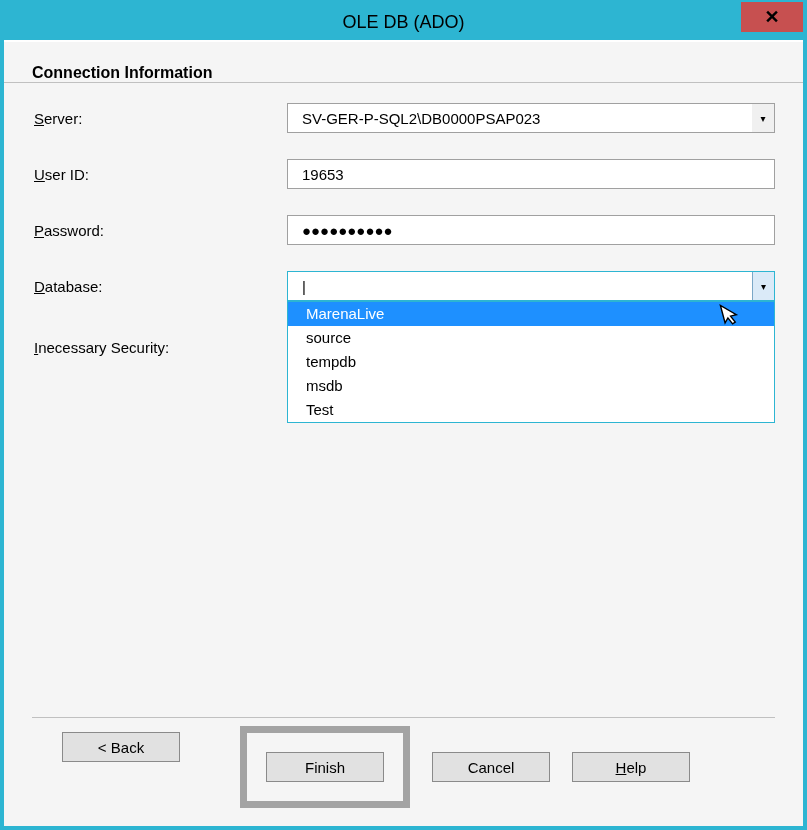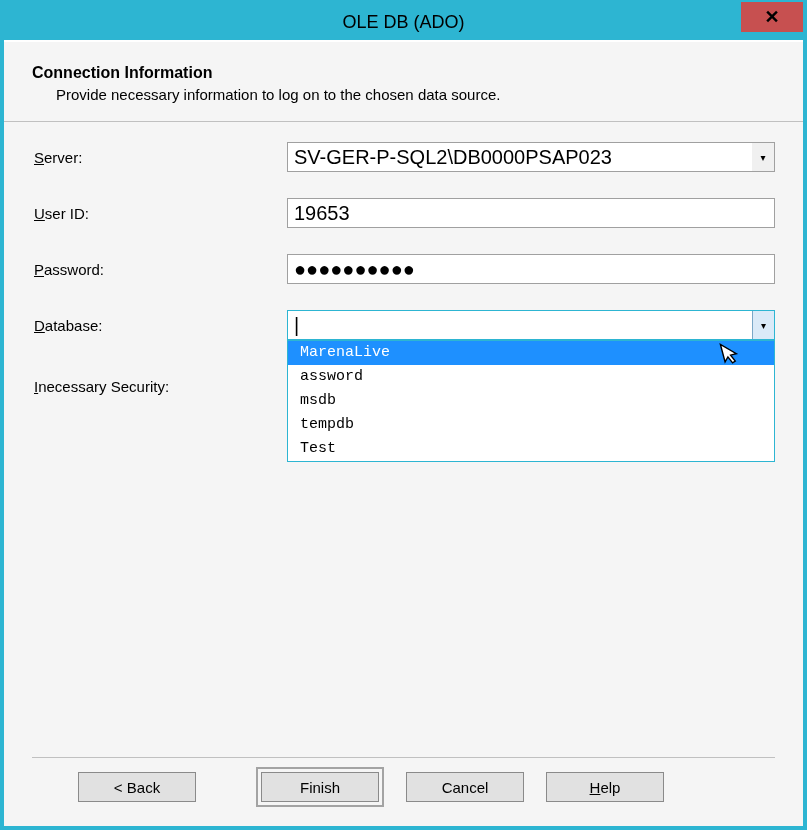--- a/index.html
+++ b/index.html
@@ -47,21 +47,20 @@
   }
   .content {
     flex: 1;
     background: #f5f5f5;
     padding: 22px 28px 0 28px;
     display: flex;
     flex-direction: column;
     border-top: 2px solid #fff;
   }
   .header-block {
-    margin-bottom: 18px;
   }
   .header-title {
     font-weight: bold;
     font-size: 16px;
     color: #000;
   }
   .header-sub {
     margin: 4px 0 0 24px;
     font-size: 15px;
     color: #000;
@@ -90,22 +89,22 @@
   .lbl .u { text-decoration: underline; }
   .field {
     flex: 1;
     position: relative;
   }
   .txt, .cmb-box {
     width: 100%;
     height: 30px;
     border: 1px solid #a0a0a0;
     background: #fff;
-    font-size: 20px;
-    padding: 2px 6px;
+    font-size: 15px;
+    padding: 2px 14px;
     font-family: inherit;
   }
   .cmb {
     position: relative;
     width: 100%;
   }
   .cmb-box {
     padding-right: 26px;
   }
   .cmb-arrow {
@@ -128,25 +127,24 @@
   .cmb-list {
     position: absolute;
     left: 0;
     top: 30px;
     width: 100%;
     border: 1px solid #2db5d2;
     background: #fff;
     z-index: 10;
   }
   .cmb-item {
-    padding: 1px 12px;
+    padding: 1px 18px;
     font-size: 15px;
     line-height: 22px;
     cursor: pointer;
-    font-family: Liberation Mono, monospace;
   }
   .cmb-item.selected {
     background: #1e90ff;
     color: #fff;
   }
   .cursor {
     position: absolute;
     right: 38px;
     top: 30px;
     font-size: 20px;
@@ -167,46 +165,45 @@
     height: 30px;
     background: #e1e1e1;
     border: 1px solid #8a8a8a;
     font-size: 15px;
     font-family: inherit;
     cursor: pointer;
     color: #000;
   }
   .btn .u { text-decoration: underline; }
   .highlight-wrap {
-    padding: 3px;
-    border: 2px solid #a3a3a3;
+    padding: 19px;
+    border: 7px solid #a3a3a3;
     display: inline-flex;
     margin: -6px 0;
   }
   .highlight-wrap .btn { margin: 0; }
-  .button-bar .group-left { display:flex; gap:16px; margin-left:26px;}
+  .button-bar .group-left { display:flex; gap:16px; margin-left:10px;}
   .button-bar .group-right { display:flex; gap:22px; align-items:center;}
 </style>
 </head>
 <body>
 
 <div class="window">
 
   <div class="titlebar">
     <div class="titlebar-title">OLE DB (ADO)</div>
     <div class="close-btn">
       <span>✕</span>
     </div>
   </div>
 
   <div class="content">
 
     <div class="header-block">
       <div class="header-title">Connection Information</div>
-      <div class="header-sub">Provide necessary information to log on to the chosen data source.</div>
     </div>
 
     <hr class="sep">
 
     <div class="form">
 
       <div class="row">
         <div class="lbl">
           <span class="u">S</span><span>erver:</span>
         </div>
@@ -239,23 +236,23 @@
       <div class="row" style="margin-bottom:38px;">
         <div class="lbl">
           <span class="u">D</span><span>atabase:</span>
         </div>
         <div class="field">
           <div class="cmb" style="position:relative;">
             <input class="cmb-box" style="border: 1px solid rgb(45, 181, 210);" value="|">
             <div class="cmb-arrow blue">▾</div>
             <div class="cmb-list">
               <div class="cmb-item selected">MarenaLive</div>
-              <div class="cmb-item">assword</div>
+              <div class="cmb-item">source</div>
+              <div class="cmb-item">tempdb</div>
               <div class="cmb-item">msdb</div>
-              <div class="cmb-item">tempdb</div>
               <div class="cmb-item">Test</div>
             </div>
             <svg class="cursor" width="20" height="26" viewBox="0 0 20 26" style="position:absolute; right:34px; top:30px; z-index:20;">
               <path d="M2 2 L2 20 L6 16 L9 23 L12 22 L9 15 L15 15 Z" fill="#fff" stroke="#000" stroke-width="1.4"></path>
             </svg>
           </div>
         </div>
       </div>
 
       <div class="row">

